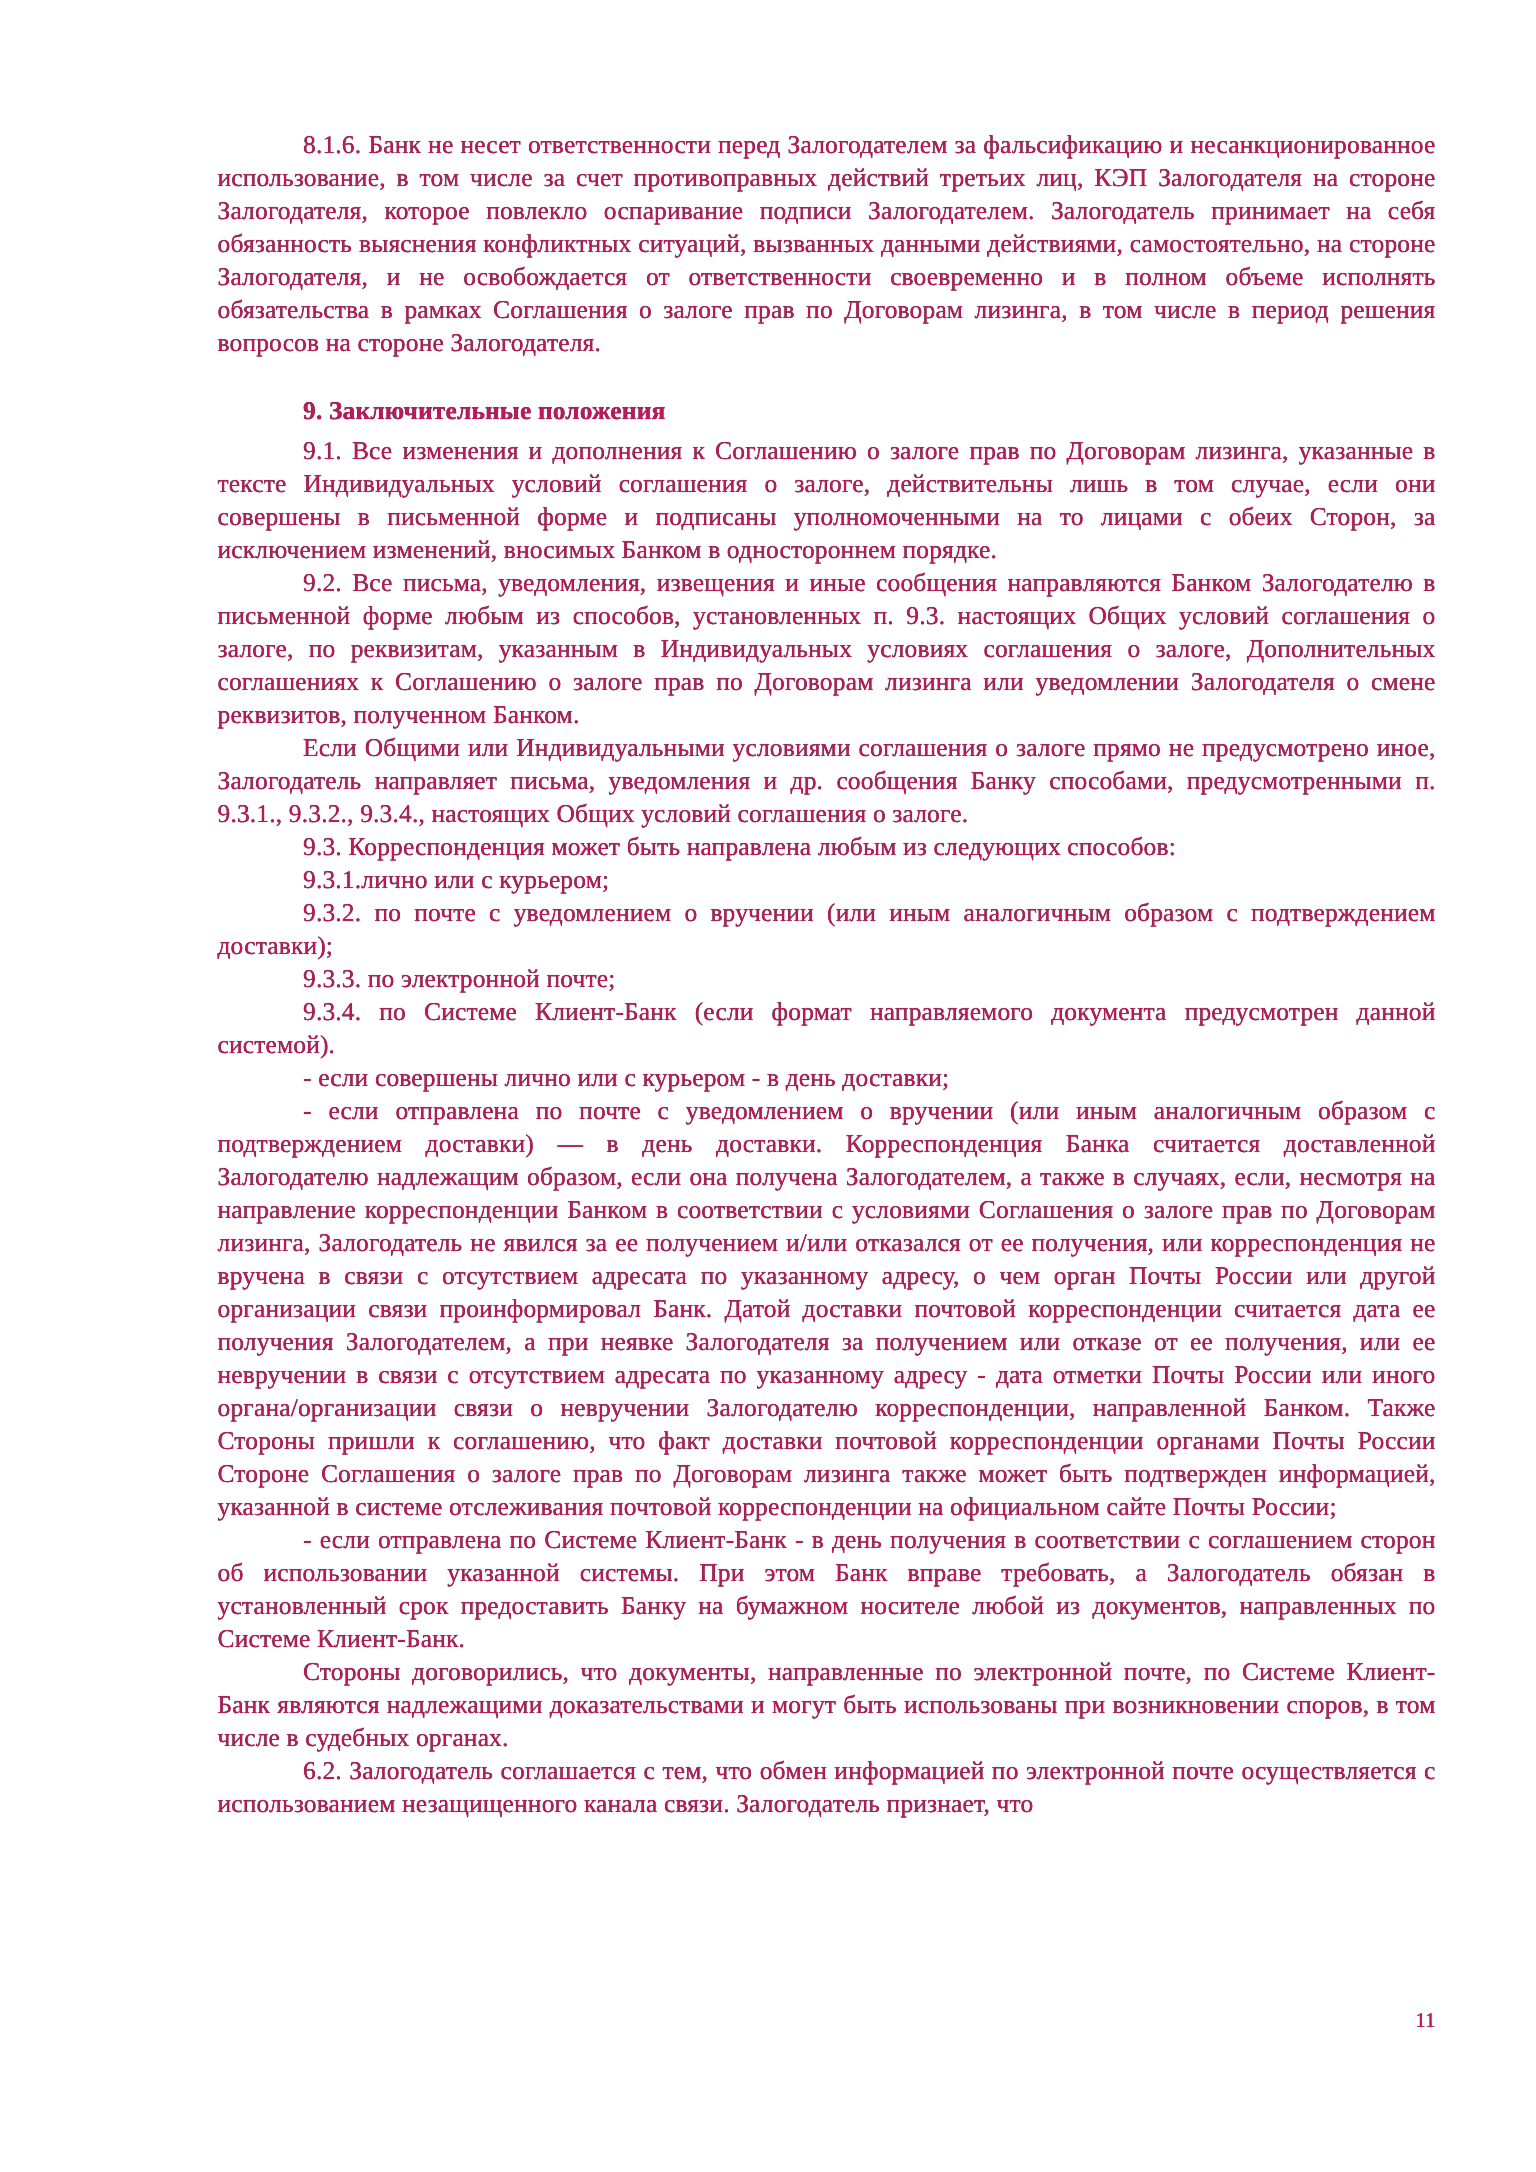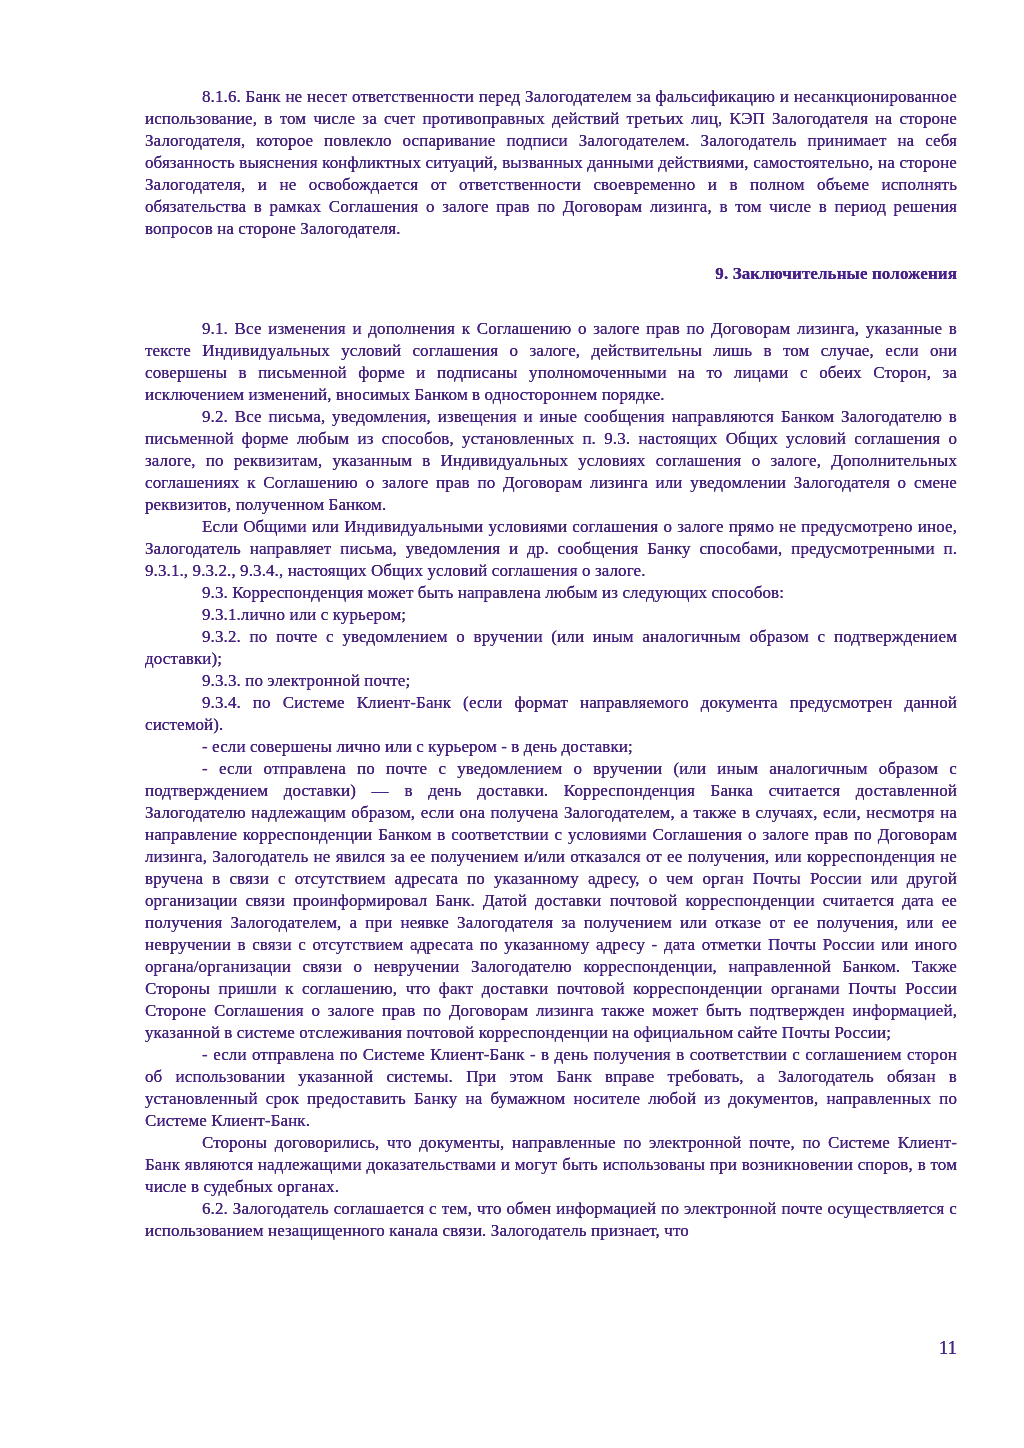--- a/index.html
+++ b/index.html
@@ -5,50 +5,50 @@
   html, body {
     margin: 0;
     padding: 0;
     background: #ffffff;
   }
   .page {
     position: relative;
     width: 1024px;
     height: 1448px;
     background: #ffffff;
-    color: #4c1d95;
+    color: #be185d;
     font-family: "Liberation Serif", "DejaVu Serif", serif;
     overflow: hidden;
   }
   .content {
     position: absolute;
     left: 145px;
     top: 86px;
     width: 812px;
   }
   .content p {
     margin: 0;
     font-size: 17px;
     line-height: 22px;
     text-align: justify;
     text-indent: 57px;
     letter-spacing: 0.1px;
     text-shadow: 0 0 0.45px #121212;
   }
   .content p.heading {
     font-weight: bold;
-    text-align: right;
+    text-align: left;
     margin-top: 23px;
-    margin-bottom: 33px;
+    margin-bottom: 5px;
   }
   .page-number {
     position: absolute;
     top: 1337px;
     right: 67px;
-    font-size: 19px;
+    font-size: 14px;
     line-height: 22px;
     text-shadow: 0 0 0.45px #121212;
   }
 </style>
 </head>
 <body>
 
 <div class="page">
   <div class="content" id="doc-body">
       <p>8.1.6. Банк не несет ответственности перед Залогодателем за фальсификацию и несанкционированное использование, в том числе за счет противоправных действий третьих лиц, КЭП Залогодателя на стороне Залогодателя, которое повлекло оспаривание подписи Залогодателем. Залогодатель принимает на себя обязанность выяснения конфликтных ситуаций, вызванных данными действиями, самостоятельно, на стороне Залогодателя, и не освобождается от ответственности своевременно и в полном объеме исполнять обязательства в рамках Соглашения о залоге прав по Договорам лизинга, в том числе в период решения вопросов на стороне Залогодателя.</p>

